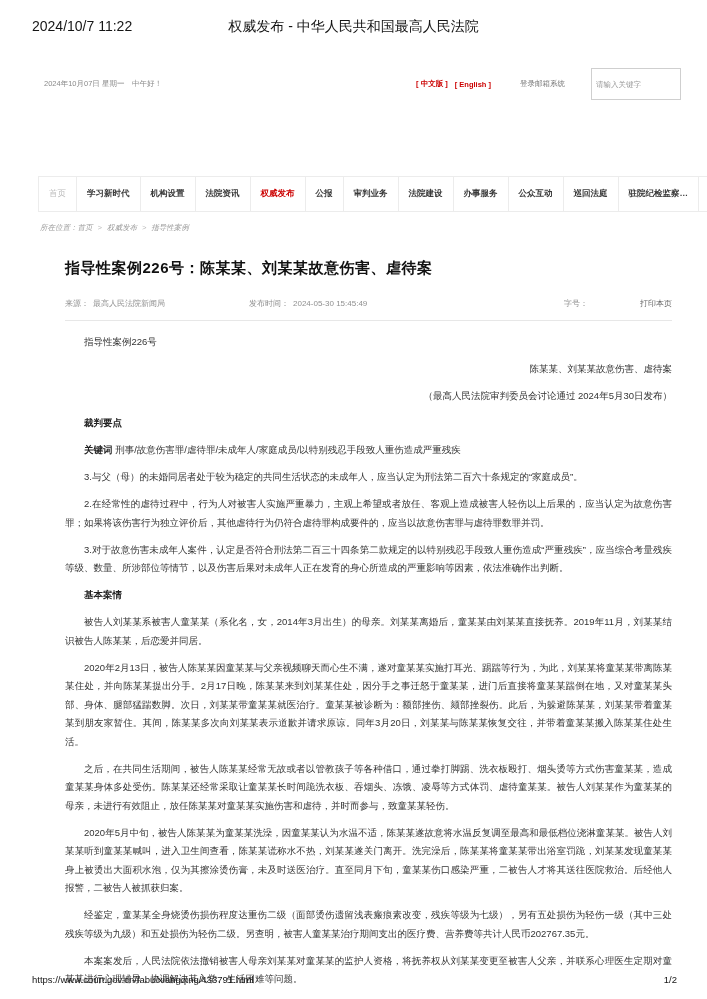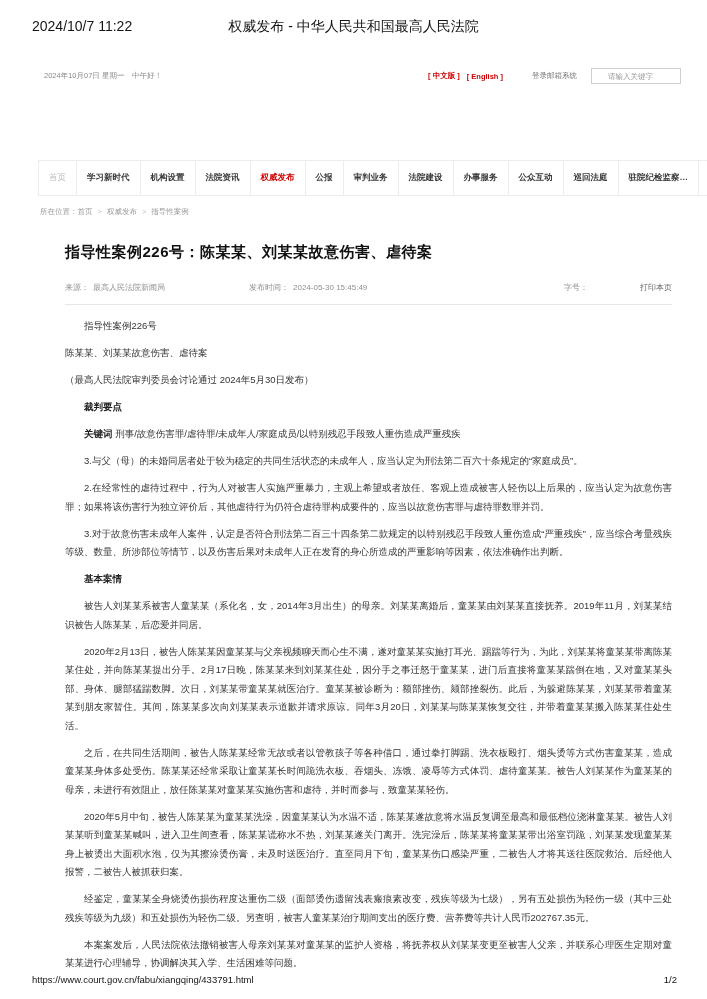--- a/index.html
+++ b/index.html
@@ -14,45 +14,45 @@
   
   .print-header { position: relative; height: 30px; padding-top: 18px; font-size: 14px; color: #151515; }
   .ph-date { position: absolute; left: 32px; top: 18px; }
   .ph-title { display: block; text-align: center; }
   
   .topbar { display: flex; align-items: center; margin: 38px 26px 0 44px; font-size: 7.5px; }
   .tb-date { color: #8a8a8a; }
   .tb-spacer { flex: 1; }
   .tb-lang { color: #cc0000; font-weight: bold; margin-right: 7px; text-decoration: none; cursor: pointer; text-align: right; }
   .tb-mail { color: #777; margin: 0 14px 0 22px; text-decoration: none; cursor: pointer; }
-  .tb-search { width: 90px; height: 16px; border: 1px solid #cfcfcf; font-size: 7.5px; padding: 0 16px; color: #555; outline: none; font-family: inherit; }
+  .tb-search { width: 90px; height: 32px; border: 1px solid #cfcfcf; font-size: 7.5px; padding: 0 4px; color: #555; outline: none; font-family: inherit; margin-left: 12px; }
   .tb-search::placeholder { color: #9a9a9a; }
   
   .nav { display: flex; margin: 76px 0 0 38px; border-top: 1px solid #ececec; border-bottom: 1px solid #ececec; overflow: hidden; white-space: nowrap; }
   .nav-item { padding: 11px 10px; font-size: 8.5px; font-weight: bold; color: #3a3a3a; border-right: 1px solid #ececec; cursor: pointer; flex: 0 0 auto; }
   .nav-item:first-child { border-left: 1px solid #ececec; }
   .nav-item.muted { color: #bcbcbc; font-weight: normal; }
   .nav-item.active { color: #cc0000; }
   
-  .breadcrumb { margin: 11px 9px 0 40px; font-size: 7.5px; color: #999; }
+  .breadcrumb { margin: 11px 9px 0 40px; font-size: 7.5px; color: #999; font-style: italic; }
   .bc-link { color: #999; text-decoration: none; cursor: pointer; }
   .bc-sep { margin: 0 5px; color: #bbb; }
   
   .article { margin: 26px 35px 0 65px; }
   .article-title { font-size: 15px; font-weight: bold; color: #111; letter-spacing: .5px; margin: 10px 0 20px; }
   .meta-row { display: flex; align-items: center; font-size: 8px; color: #8f8f8f; padding-bottom: 11px; border-bottom: 1px solid #e7e7e7; gap: 31px; }
   .meta-left span { margin-right: 4px; }
   .meta-gap { width: 18px; }
   .meta-right { margin-left: auto; display: flex; align-items: center; }
   .fontsize-label { margin-right: 52px; color: #8f8f8f; }
   .print-btn { color: #666; cursor: pointer; text-decoration: none; text-align: center; }
   .article-body { margin-top: 12px; }
   .para { font-size: 9.5px; line-height: 18.5px; color: #333; margin: 8.5px 0; text-align: justify; }
   .para.indent { text-indent: 2em; }
-  .para.center { text-align: left; text-indent: 0; }
+  .para.center { text-align: right; text-indent: 0; }
   .para.heading { font-weight: bold; color: #222; }
   .para b { font-weight: bold; color: #222; }
   
   .print-footer { position: absolute; left: 0; right: 0; bottom: 14px; font-size: 9.5px; color: #151515; }
   .pf-url { position: absolute; left: 32px; bottom: 0; }
   .pf-page { position: absolute; right: 30px; bottom: 0; }
 </style>
 </head>
 <body>
 

